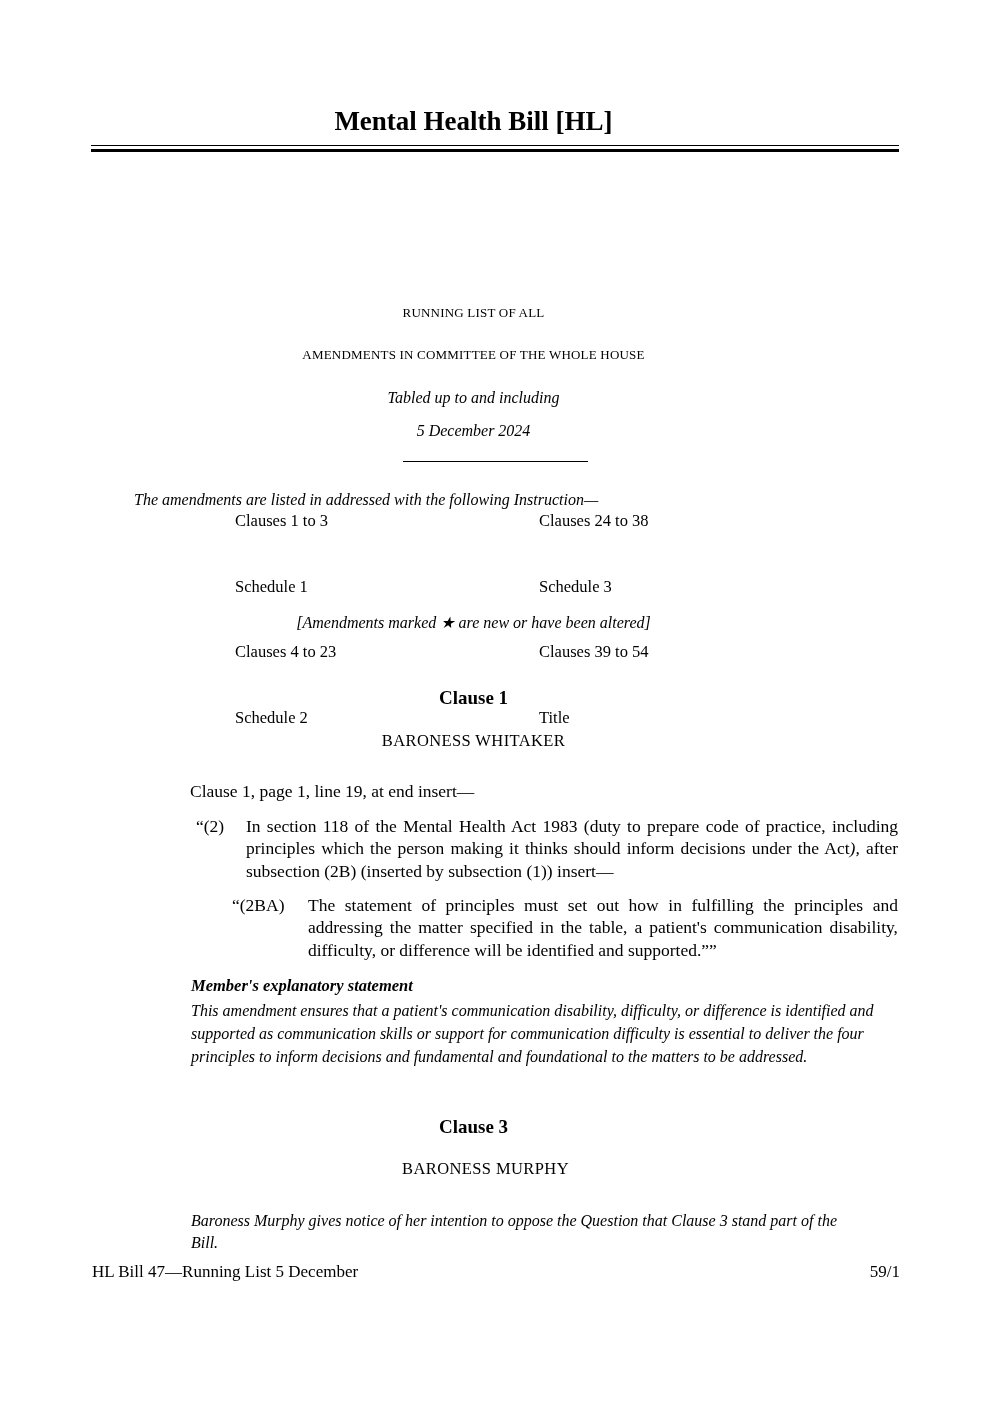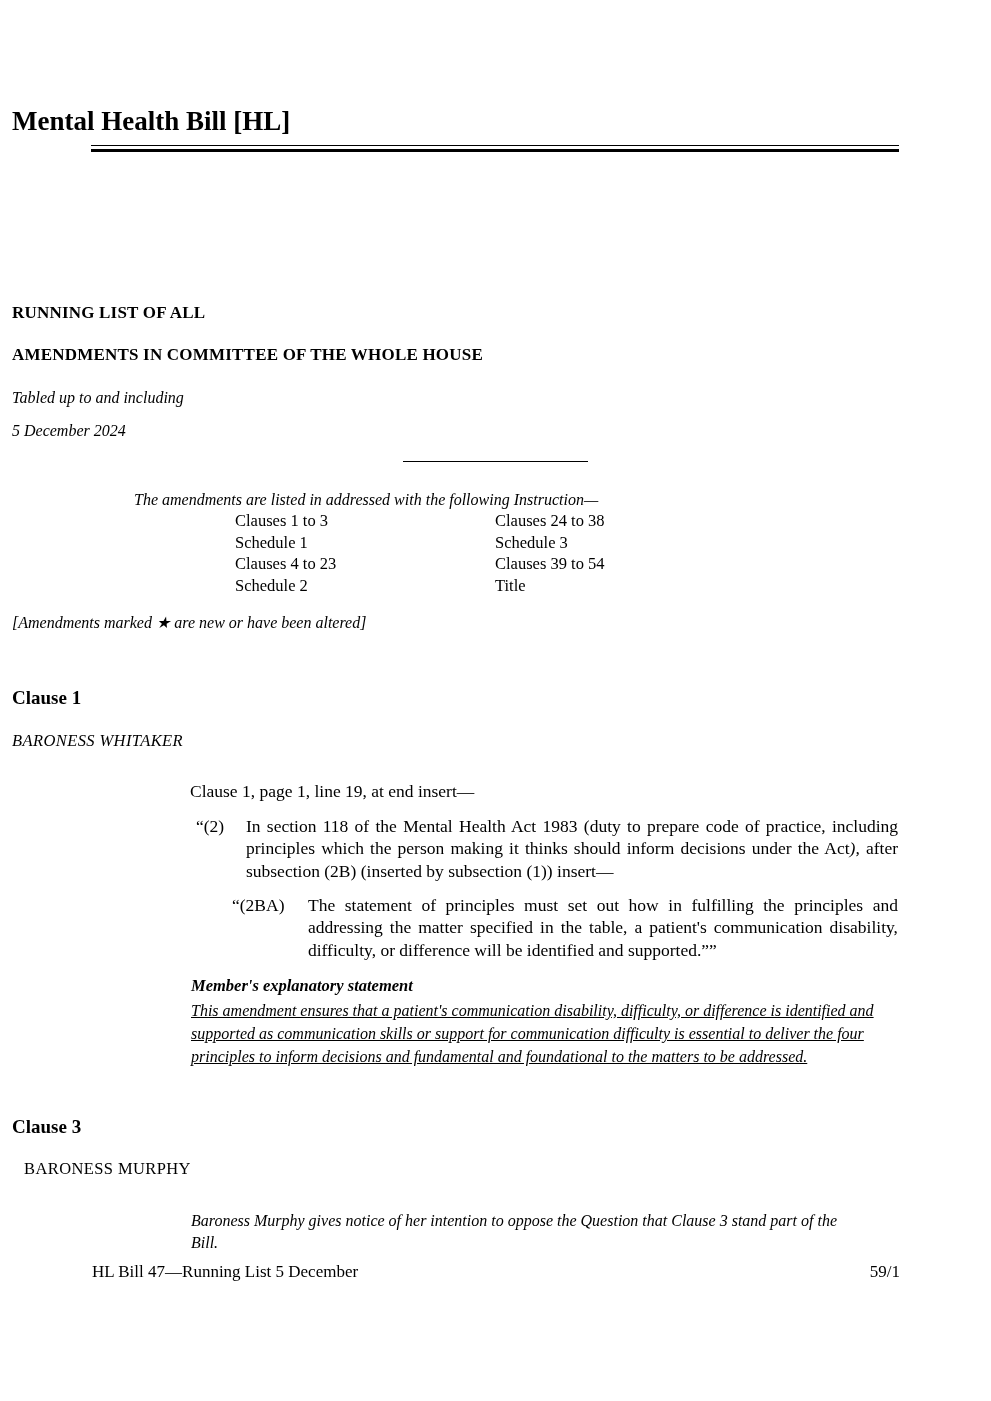--- a/index.html
+++ b/index.html
@@ -10,43 +10,42 @@
   .page {
     position: relative;
     width: 991px;
     height: 1401px;
     background: #ffffff;
     color: #000000;
     font-family: "Liberation Serif", "DejaVu Serif", serif;
     overflow: hidden;
   }
   .abs { position: absolute; }
-  .center { left: 12px; width: 947px; }
+  .center { left: 0; width: 947px; text-align: center; }
 
   .title {
     top: 104px;
     font-size: 27px;
     font-weight: bold;
     line-height: 34px;
     margin: 0;
   }
   .title-rule {
     top: 145px;
     left: 91px;
     width: 808px;
     height: 3px;
     border-top: 1.5px solid #000;
     border-bottom: 3px solid #000;
   }
 
   .caps-heading {
-    font-size: 17px;
+    font-size: 13px;
     line-height: 22px;
     letter-spacing: 0.2px;
-    font-weight: bold;
   }
   .h1 { top: 302px; }
   .h2 { top: 344px; }
 
   .italic-note {
     font-style: italic;
     font-size: 16px;
     line-height: 22px;
   }
   .tabled1 { top: 387px; }
@@ -66,36 +65,37 @@
     font-size: 16px;
     line-height: 21px;
   }
   .instruction-columns {
     top: 510px;
     left: 235px;
     display: grid;
     grid-template-columns: 260px auto;
     font-size: 16.5px;
     line-height: 21.5px;
+    gap: 44px;
   }
 
   .star-note { top: 612px; }
 
   .clause-heading {
     font-size: 19px;
     font-weight: bold;
     line-height: 22px;
   }
   .clause1-heading { top: 687px; }
   .member-name {
     font-size: 16.5px;
     line-height: 22px;
     letter-spacing: 0.4px;
   }
-  .member1 { top: 730px; font-style: italic; }
+  .member1 { top: 730px; }
 
   .body-text {
     font-size: 17.5px;
     line-height: 22.3px;
   }
   .lead-line {
     top: 780px;
     left: 190px;
   }
   .sub-para {
@@ -124,21 +124,20 @@
     font-style: italic;
     line-height: 22px;
   }
   .explanatory-text {
     top: 999px;
     left: 191px;
     width: 690px;
     font-style: italic;
     font-size: 16px;
     line-height: 23.2px;
-    text-decoration: underline;
   }
 
   .clause3-heading { top: 1116px; }
   .member2 { top: 1158px; padding-left: 12px; }
   .notice-text {
     top: 1210px;
     left: 191px;
     width: 660px;
     font-style: italic;
     font-size: 16px;

